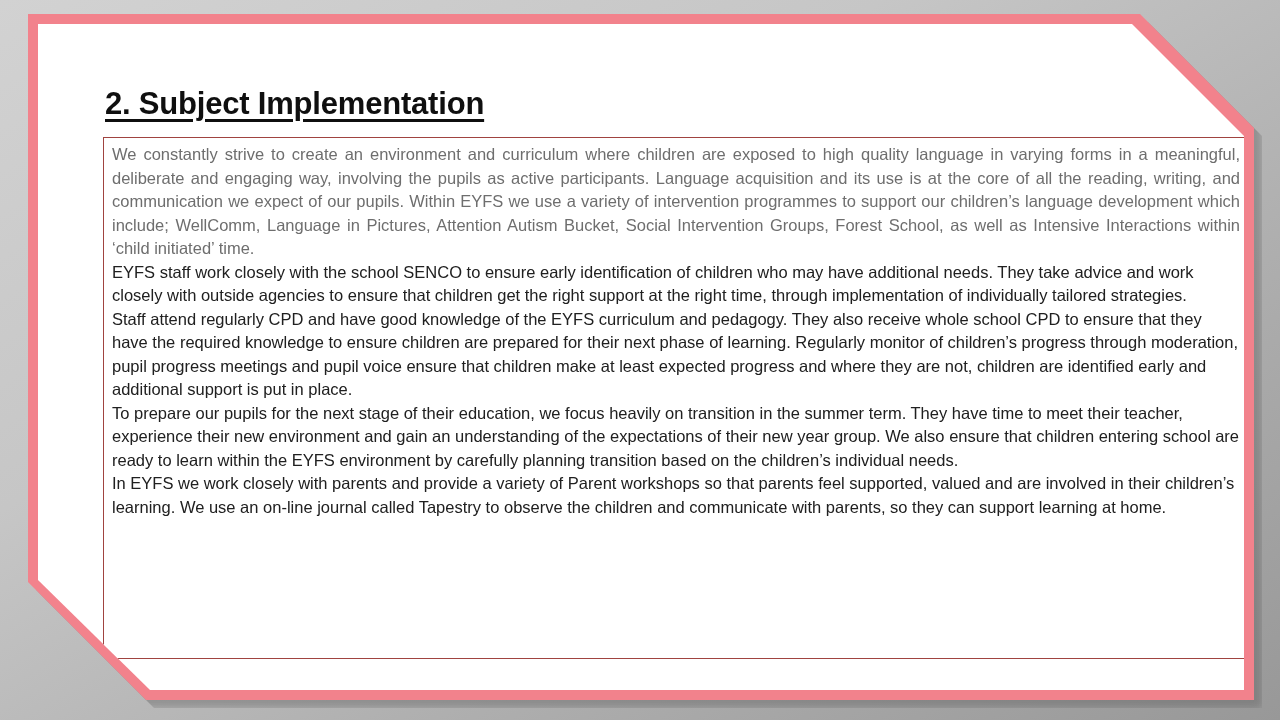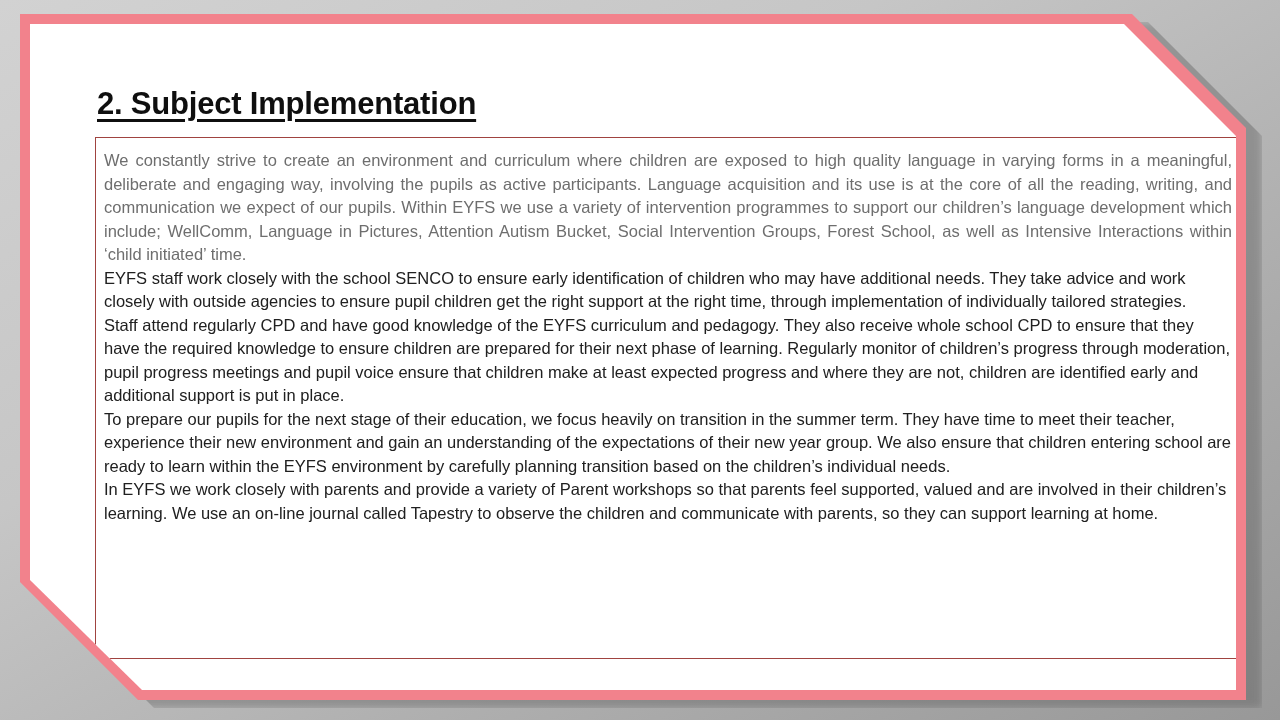--- a/index.html
+++ b/index.html
@@ -15,21 +15,21 @@
   html,body{margin:0;padding:0;}
   body{
     width:1280px;height:720px;overflow:hidden;position:relative;
     font-family:"Liberation Sans","DejaVu Sans",sans-serif;
   }
   .bg{
     position:absolute;left:0;top:0;width:1280px;height:720px;
     background:linear-gradient(150deg,var(--bg-light) 0%,#c6c6c6 35%,#b0b0b0 65%,var(--bg-dark) 100%);
   }
   .frame{
-    position:absolute;left:20px;top:14px;width:1226px;height:686px;
+    position:absolute;left:28px;top:14px;width:1226px;height:686px;
     background:var(--frame-pink);
     clip-path:polygon(0px 0px,1112px 0px,1226px 114px,1226px 686px,118px 686px,0px 568px);
     padding-left:20px;
   }
   .frame-shadow{
     position:absolute;left:36px;top:22px;width:1226px;height:686px;
     background:rgba(90,90,90,0.40);
     clip-path:polygon(0px 0px,1112px 0px,1226px 114px,1226px 686px,118px 686px,0px 568px);
     filter:blur(4px);
   }
@@ -52,37 +52,36 @@
     overflow:hidden;
     background:var(--slide-bg);
   }
   .textbox p{
     margin:0;
     font-size:16.5px;line-height:23.5px;color:var(--body-black);
   }
   .textbox p.gray{
     color:var(--body-gray);
     text-align:justify;
-    margin-top:6px;
   }
 </style>
 </head>
 <body>
 
 <div class="bg"></div>
 
 <div class="frame-shadow"></div>
 
 <div class="frame">
   <div class="canvas">
 
     <h1 class="title">2. Subject Implementation</h1>
 
     <div class="textbox">
       <p class="gray">We constantly strive to create an environment and curriculum where children are exposed to high quality language in varying forms in a meaningful, deliberate and engaging way, involving the pupils as active participants. Language acquisition and its use is at the core of all the reading, writing, and communication we expect of our pupils. Within EYFS we use a variety of intervention programmes to support our children’s language development which include; WellComm, Language in Pictures, Attention Autism Bucket, Social Intervention Groups, Forest School, as well as Intensive Interactions within ‘child initiated’ time.</p>
-      <p>EYFS staff work closely with the school SENCO to ensure early identification of children who may have additional needs. They take advice and work closely with outside agencies to ensure pupil children get the right support at the right time, through implementation of individually tailored strategies.</p>
+      <p>EYFS staff work closely with the school SENCO to ensure early identification of children who may have additional needs. They take advice and work closely with outside agencies to ensure that children get the right support at the right time, through implementation of individually tailored strategies.</p>
       <p>Staff attend regularly CPD and have good knowledge of the EYFS curriculum and pedagogy. They also receive whole school CPD to ensure that they have the required knowledge to ensure children are prepared for their next phase of learning. Regularly monitor of children’s progress through moderation, pupil progress meetings and pupil voice ensure that children make at least expected progress and where they are not, children are identified early and additional support is put in place.</p>
       <p>To prepare our pupils for the next stage of their education, we focus heavily on transition in the summer term. They have time to meet their teacher, experience their new environment and gain an understanding of the expectations of their new year group. We also ensure that children entering school are ready to learn within the EYFS environment by carefully planning transition based on the children’s individual needs.</p>
       <p>In EYFS we work closely with parents and provide a variety of Parent workshops so that parents feel supported, valued and are involved in their children’s learning. We use an on-line journal called Tapestry to observe the children and communicate with parents, so they can support learning at home.</p>
     </div>
 
   </div>
 </div>
 
 </body></html>

